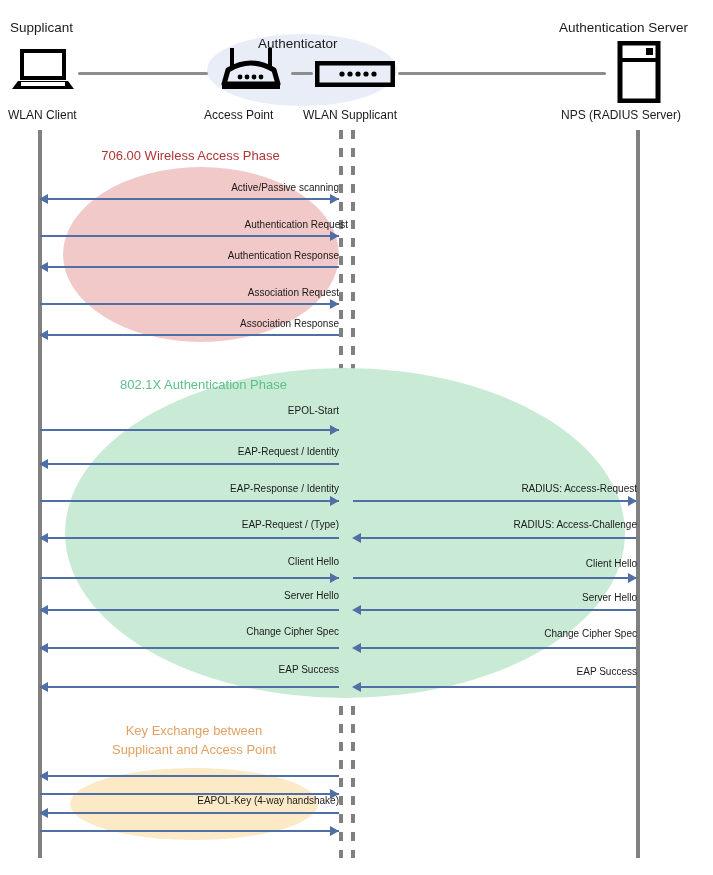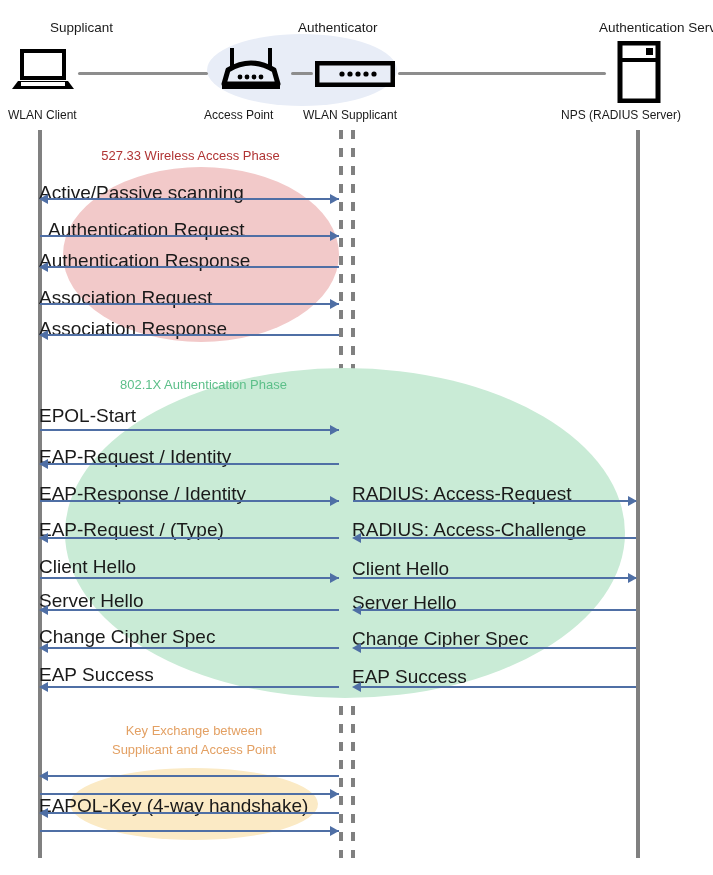--- a/index.html
+++ b/index.html
@@ -17,21 +17,20 @@
     height: 875px;
     background: #ffffff;
     overflow: hidden;
   }
   
   .actor-title {
     position: absolute;
     font-size: 13.5px;
     color: #1a1a1a;
     white-space: nowrap;
-    margin-left: 40px;
   }
   .actor-label {
     position: absolute;
     font-size: 12px;
     color: #1a1a1a;
     white-space: nowrap;
   }
   .auth-blob {
     position: absolute;
     left: 207px;
@@ -86,39 +85,39 @@
   .msg-head {
     position: absolute;
     width: 0; height: 0;
     border-top: 5px solid transparent;
     border-bottom: 5px solid transparent;
   }
   .msg-head.right { border-left: 9px solid #4f6fa5; }
   .msg-head.left  { border-right: 9px solid #4f6fa5; }
   .msg-label {
     position: absolute;
-    font-size: 19px;
+    font-size: 10px;
     color: #1a1a1a;
-    text-align: left;
+    text-align: right;
     white-space: nowrap;
   }
 </style>
 </head>
 <body>
 
 <div id="canvas">
 
   <div class="auth-blob"></div>
 
   <div class="wire" style="left:78px; top:72px; width:130px;"></div>
   <div class="wire" style="left:291px; top:72px; width:22px;"></div>
   <div class="wire" style="left:398px; top:72px; width:208px;"></div>
 
   <div class="actor-title" style="left:10px; top:20px;">Supplicant</div>
-  <div class="actor-title" style="left:258px; top:20px;">Authenticator</div>
+  <div class="actor-title" style="left:258px; top:36px;">Authenticator</div>
   <div class="actor-title" style="left:559px; top:20px;">Authentication Server</div>
 
   <div class="icon-wrap" style="left:12px; top:48px;">
     <svg width="62" height="44" viewBox="0 0 62 44">
       <rect x="10" y="3" width="42" height="27" fill="none" stroke="#000" stroke-width="4"></rect>
       <path d="M6 33 L56 33 L62 41 L0 41 Z" fill="#000"></path>
       <rect x="9" y="34" width="44" height="4" fill="#fff"></rect>
     </svg>
   </div>
 
@@ -163,21 +162,21 @@
   <div class="lifeline-dashed" style="left:339px; top:130px; height:728px;"></div>
   <div class="lifeline-dashed" style="left:351px; top:130px; height:728px;"></div>
   <div class="lifeline" style="left:636px; top:130px; height:728px;"></div>
 
   <div class="phase-ellipse" style="left:63px; top:167px; width:276px; height:175px; background:#f2c9c9;"></div>
 
   <div class="phase-ellipse" style="left:65px; top:368px; width:560px; height:330px; background:#c9ebd6;"></div>
 
   <div class="phase-ellipse" style="left:70px; top:768px; width:248px; height:72px; background:#fbeac5;"></div>
 
-  <div class="phase-title" style="left:83px; top:146px; width:215px; color:#b03434;">527.33 Wireless Access Phase</div>
+  <div class="phase-title" style="left:83px; top:146px; width:215px; color:#b03434;">706.00 Wireless Access Phase</div>
 
   <div class="phase-title" style="left:96px; top:375px; width:215px; color:#5cbf89;">802.1X Authentication Phase</div>
 
   <div class="phase-title" style="left:94px; top:721px; width:200px; color:#e3a063;">Key Exchange between
 Supplicant and Access Point</div>
 
   <div class="msg-label" style="left:39px; top:182px; width:300px;">Active/Passive scanning</div>
   <div class="msg-line" style="left:41px; top:198px; width:298px;"></div>
   <div class="msg-head left" style="left:39px;  top:194px;"></div>
   <div class="msg-head right" style="left:330px; top:194px;"></div>

